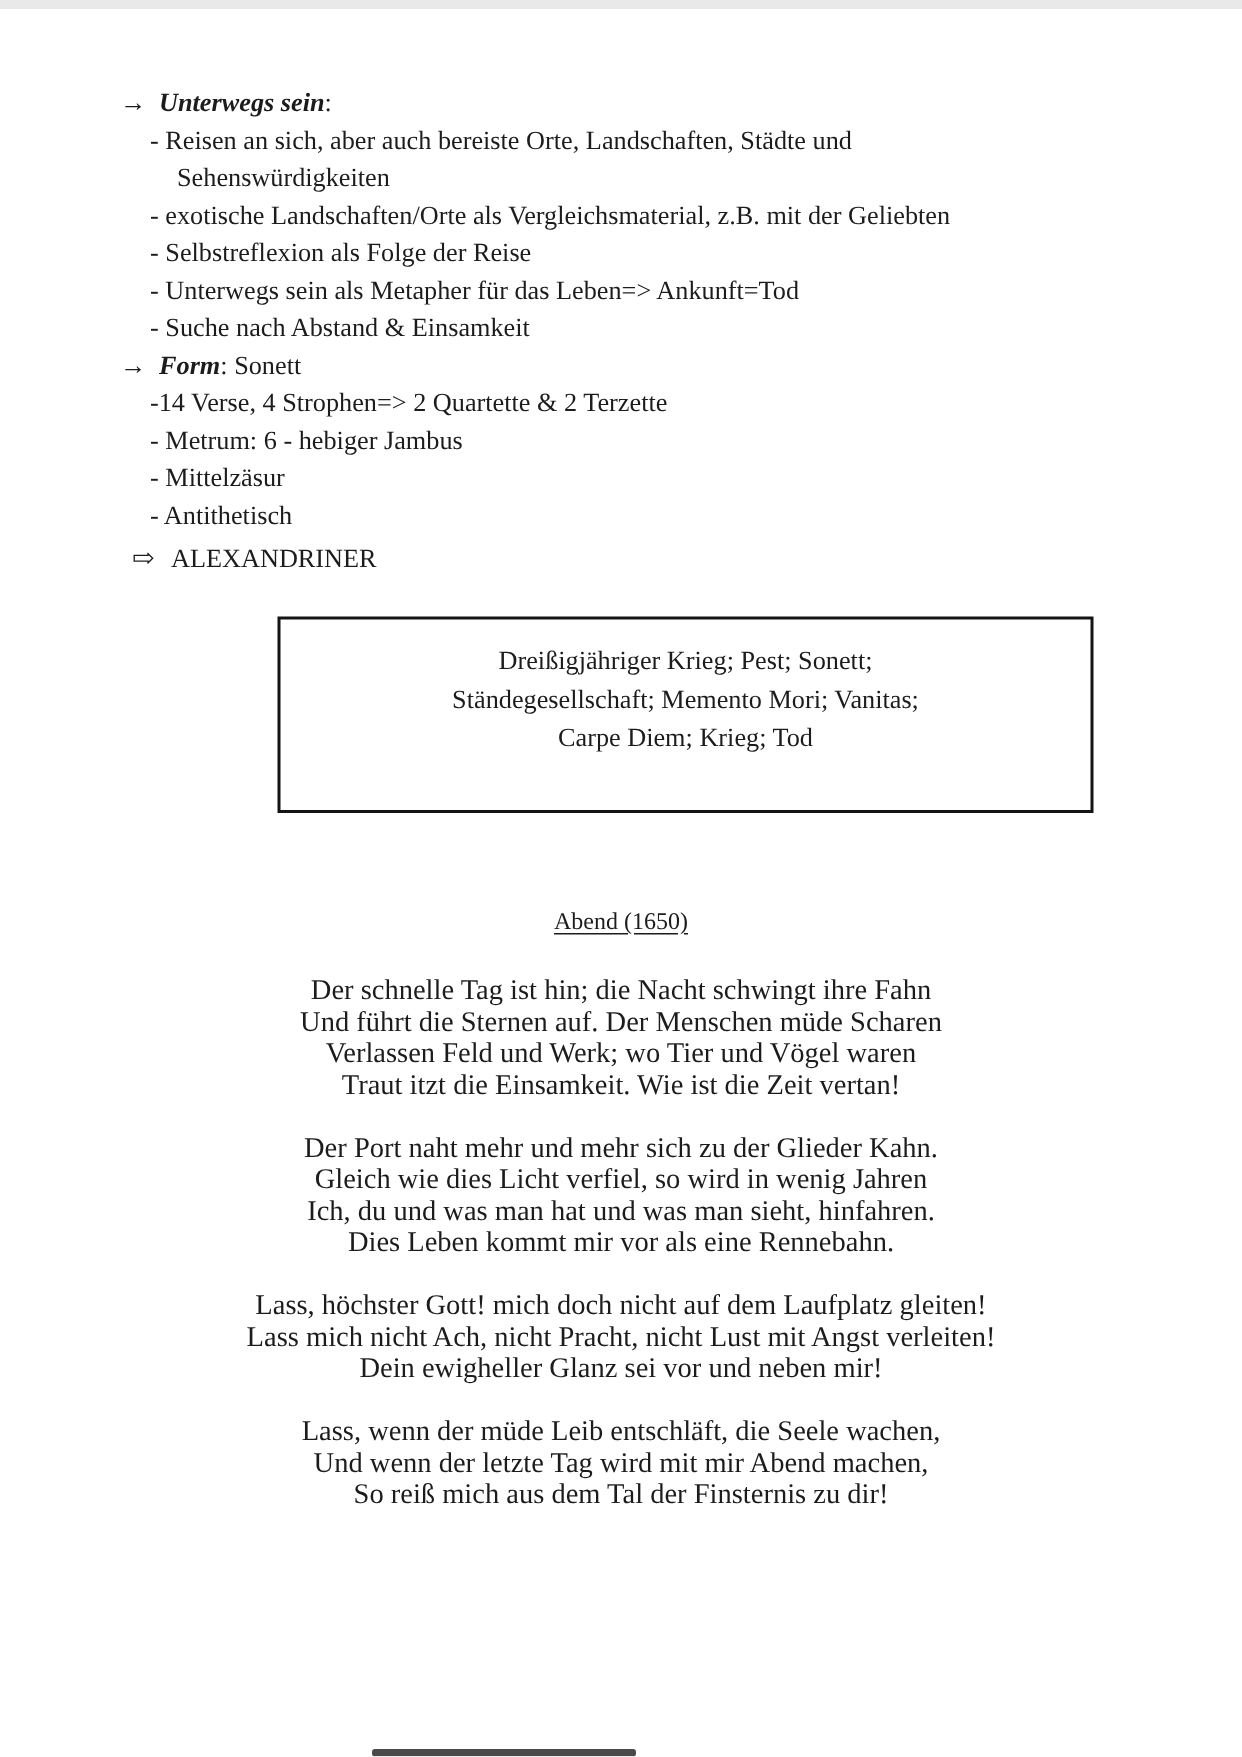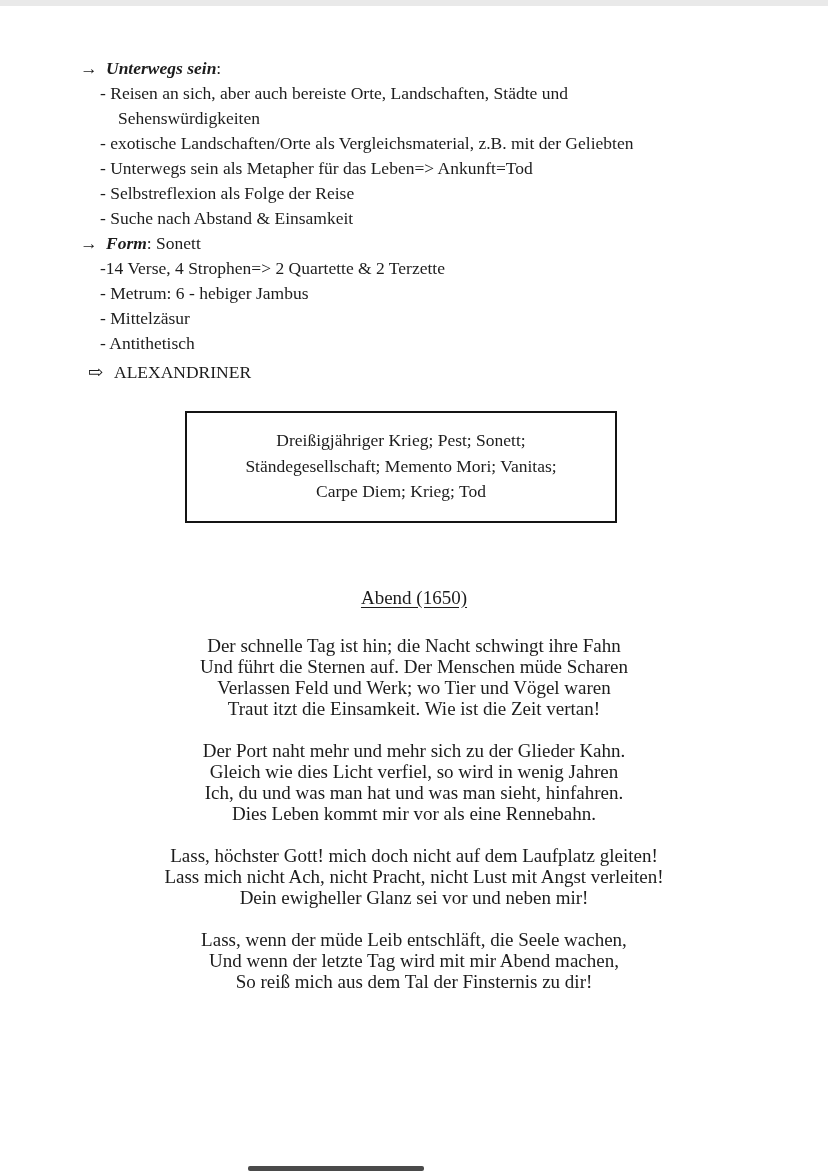--- a/index.html
+++ b/index.html
@@ -57,34 +57,34 @@
     padding-left: 8px;
   }
   .arrow2 {
     display: inline-block;
     width: 26px;
     font-size: 18px;
   }
   .keywords-box {
     margin-top: 26px;
     margin-left: 185px;
-    width: 432px;
+    width: 544px;
     border: 2.5px solid #141414;
-    padding: 15px 8px 16px 8px;
+    padding: 15px 8px 35px 8px;
     text-align: center;
     font-size: 17.5px;
     line-height: 25.5px;
   }
   .poem {
     margin-top: 64px;
     text-align: center;
     width: 100%;
   }
   .poem-title {
-    font-size: 19px;
+    font-size: 16px;
     margin-bottom: 26px;
   }
   .poem-title .underline {
     text-decoration: underline;
     text-underline-offset: 3px;
   }
   .stanza { margin-bottom: 21px; }
   .verse {
     font-size: 19px;
     line-height: 21px;
@@ -97,22 +97,22 @@
   <div class="page-edge-top"></div>
 
   <div class="notes">
 
     <div class="section-title">
       <span class="arrow">→</span><span class="title-bold">Unterwegs sein</span><span class="title-suffix">:</span>
     </div>
     <ul class="items">
       <li>- Reisen an sich, aber auch bereiste Orte, Landschaften, Städte und Sehenswürdigkeiten</li>
       <li>- exotische Landschaften/Orte als Vergleichsmaterial, z.B. mit der Geliebten</li>
+      <li>- Selbstreflexion als Folge der Reise</li>
       <li>- Unterwegs sein als Metapher für das Leben=&gt; Ankunft=Tod</li>
-      <li>- Selbstreflexion als Folge der Reise</li>
       <li>- Suche nach Abstand &amp; Einsamkeit</li>
     </ul>
 
     <div class="section-title">
       <span class="arrow">→</span><span class="title-bold">Form</span><span class="title-suffix">: Sonett</span>
     </div>
     <ul class="items">
       <li>-14 Verse, 4 Strophen=&gt; 2 Quartette &amp; 2 Terzette</li>
       <li>- Metrum: 6 - hebiger Jambus</li>
       <li>- Mittelzäsur</li>

